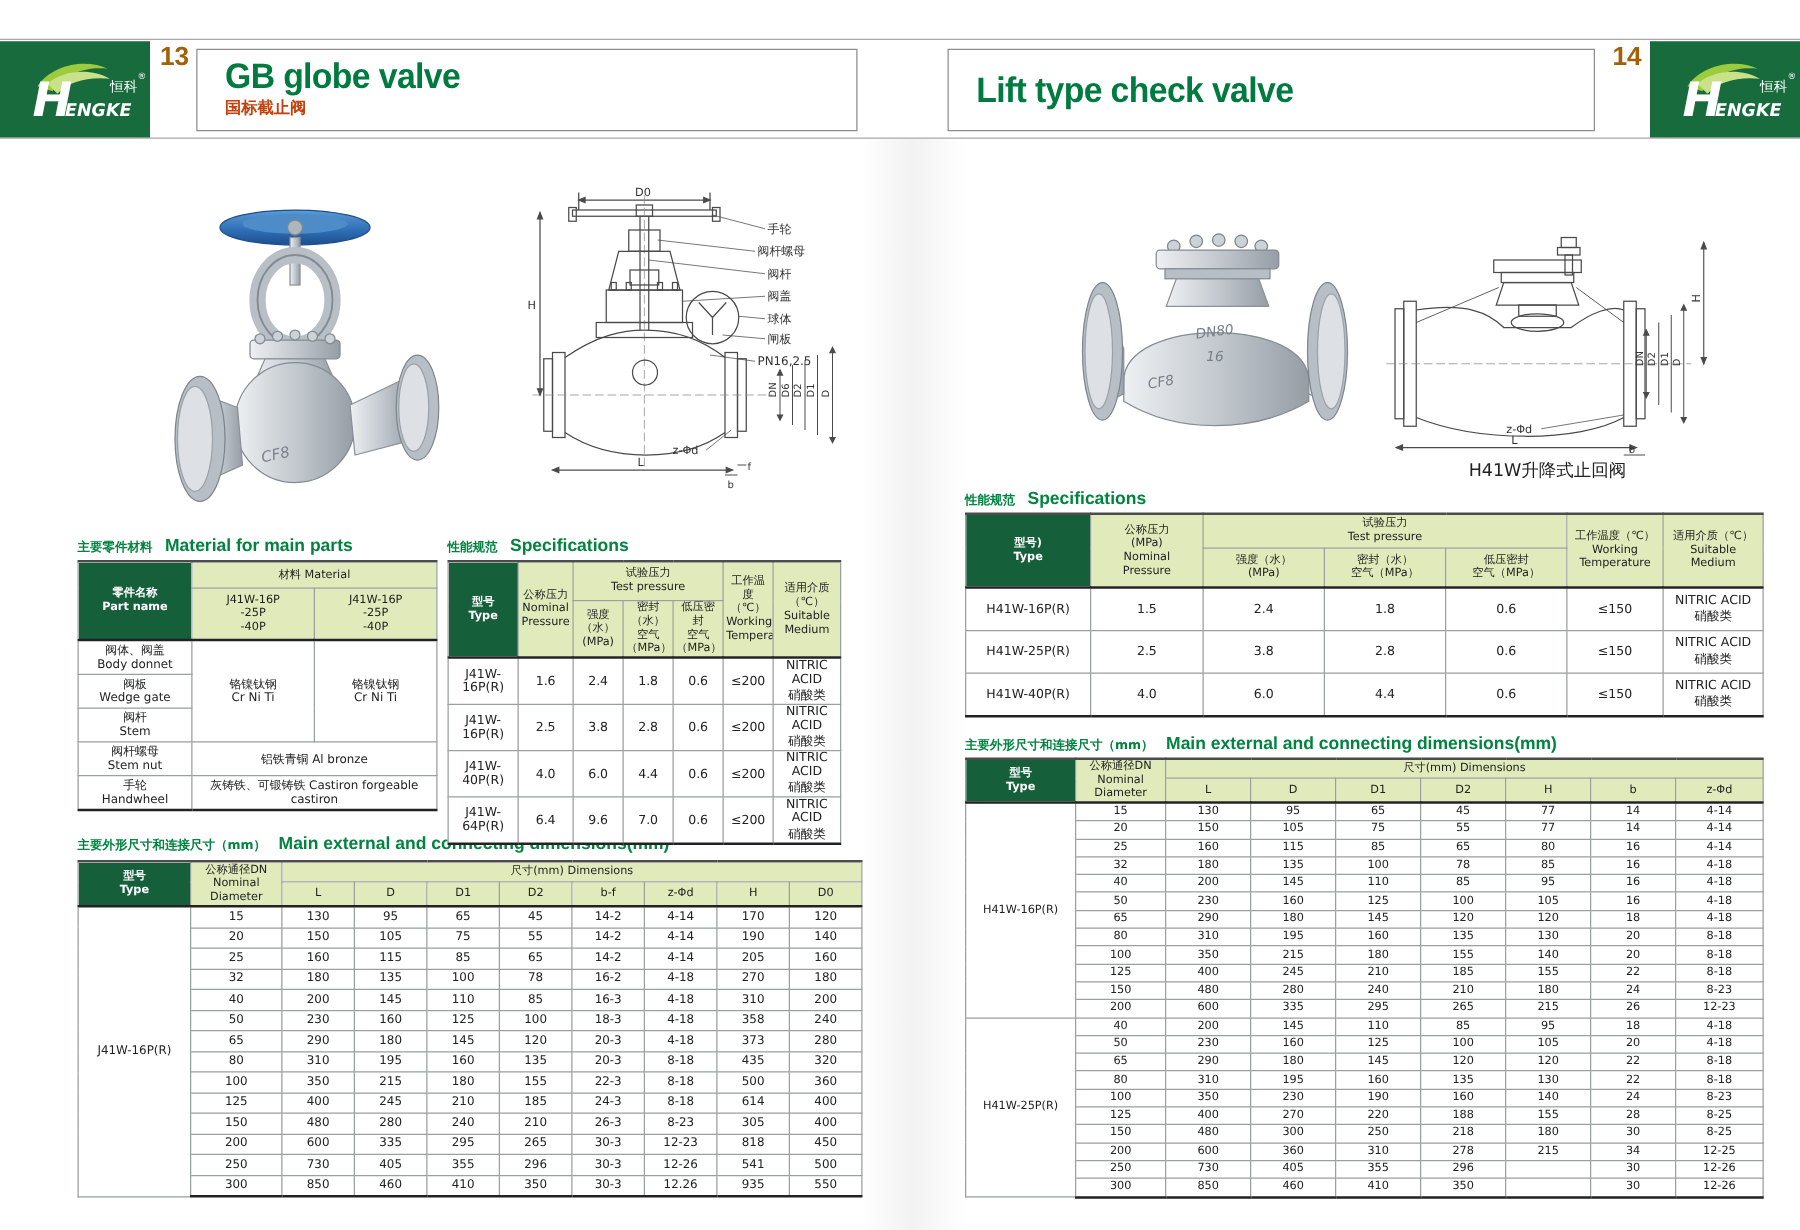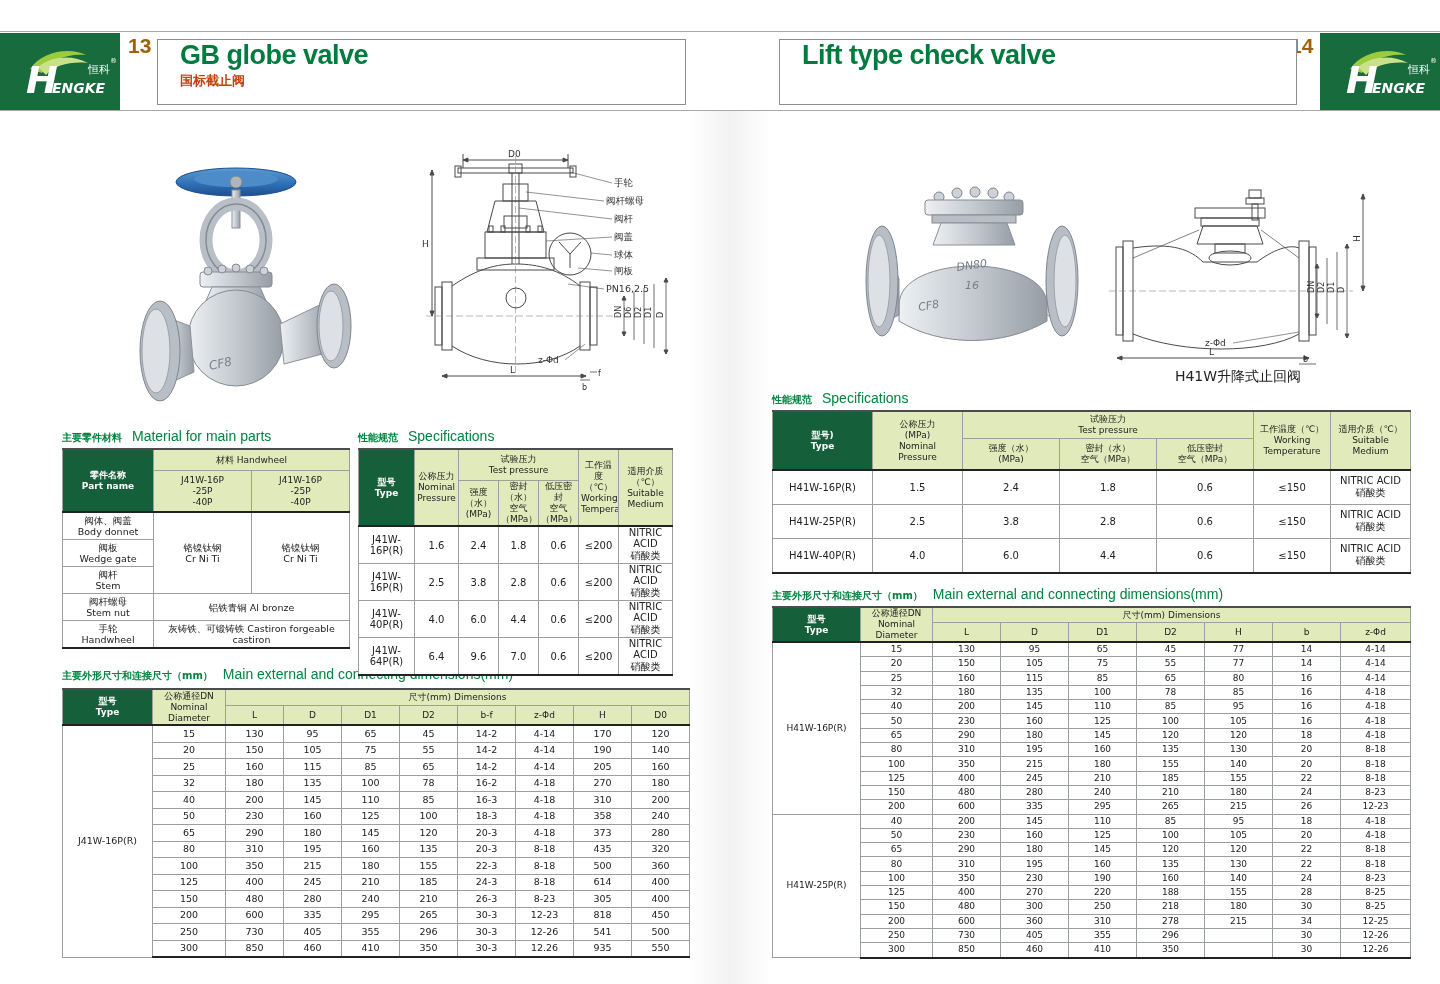--- a/index.html
+++ b/index.html
@@ -3,29 +3,29 @@
 <meta charset="utf-8">
 <style>
   html,body{margin:0;padding:0;background:#fff;}
   #page{position:relative;width:1440px;height:984px;background:#fff;overflow:hidden;
         font-family:"DejaVu Sans","Liberation Sans",sans-serif;color:#222;}
   .abs{position:absolute;}
   .rule{position:absolute;left:0;width:1440px;height:1px;background:#a8a8a8;}
   .logo-block{position:absolute;top:33px;width:120px;height:77px;background:#186b3d;}
   .pagenum{position:absolute;top:34px;color:#a16207;font-weight:bold;font-size:21px;font-family:"Liberation Sans",sans-serif;}
   .titlebox{position:absolute;top:39px;height:66px;border:1px solid #8d8d8d;background:#fff;
-            display:flex;flex-direction:column;justify-content:flex-start;padding-left:22px;box-sizing:border-box;}
+            display:flex;flex-direction:column;justify-content:center;padding-left:22px;box-sizing:border-box;}
   .title-en{color:#007b40;font-weight:bold;font-size:27px;line-height:30px;letter-spacing:-0.5px;
             font-family:"Liberation Sans",sans-serif;transform:scaleY(1.05);transform-origin:left;}
   .title-zh{color:#c2410c;font-size:13px;line-height:22px;font-weight:bold;}
   .gutter{position:absolute;left:688px;top:111px;width:84px;height:873px;
           background:linear-gradient(90deg,rgba(0,0,0,0),rgba(0,0,0,0.05),rgba(0,0,0,0));}
   .sec-title{position:absolute;white-space:nowrap;}
   .sec-title .zh{color:#00843f;font-weight:bold;font-size:10px;margin-right:10px;}
-  .sec-title .en{color:#00843f;font-weight:normal;font-size:14px;font-family:"Liberation Sans",sans-serif;}
+  .sec-title .en{color:#00843f;font-weight:bold;font-size:14px;font-family:"Liberation Sans",sans-serif;}
   table.tbl{border-collapse:collapse;table-layout:fixed;position:absolute;background:#fff;}
   .tbl th,.tbl td{border:1px solid #9aa09c;text-align:center;vertical-align:middle;
                   white-space:pre-line;padding:0 2px;font-weight:normal;overflow:hidden;}
   .tbl thead th{font-size:9px;line-height:11px;}
   .dg{background:#155f3b;color:#fff !important;font-weight:bold !important;}
   .lg{background:#e0eaba;}
   .tbl{border-top:2px solid #4c4c4c;}
   .tbl thead{border-bottom:2px solid #222;}
   .tbl tbody tr:last-child td{border-bottom:2.5px solid #222;}
   
@@ -71,21 +71,21 @@
     </svg>
   </div>
 
   <div class="pagenum" style="left:128px;">13</div>
   <div class="pagenum" style="left:1290px;">14</div>
 
   <div class="titlebox" style="left:157px;width:529px;">
     <div class="title-en">GB globe valve</div>
     <div class="title-zh">国标截止阀</div>
   </div>
-  <div class="titlebox" style="left:779px;width:518px;">
+  <div class="titlebox" style="left:758px;width:518px;">
     <div class="title-en">Lift type check valve</div>
   </div>
 
   <div class="abs" style="left:118px;top:138px;">
     <svg width="262" height="268" viewBox="0 0 262 268">
       <defs>
         <linearGradient id="gm" x1="0" y1="0" x2="1" y2="0">
           <stop offset="0" stop-color="#eef0f2"></stop>
             <stop offset="0.5" stop-color="#c3c9cf"></stop>
             <stop offset="1" stop-color="#969da5"></stop>
@@ -288,21 +288,21 @@
   <table class="tbl" id="mat-table" style="left:62px;top:448px;width:287px;">
     <colgroup>
         <col style="width:91px">
         <col style="width:98px">
         <col style="width:98px">
       </colgroup>
     <thead>
       <tr>
         <th class="dg" rowspan="2">零件名称
 Part name</th>
-        <th class="lg" colspan="2" style="height:20px">材料 Handwheel</th>
+        <th class="lg" colspan="2" style="height:20px">材料 Material</th>
       </tr>
       <tr>
         <th class="lg" style="height:40px">J41W-16P
 -25P
 -40P</th>
         <th class="lg" style="height:40px">J41W-16P
 -25P
 -40P</th>
       </tr>
     </thead>

